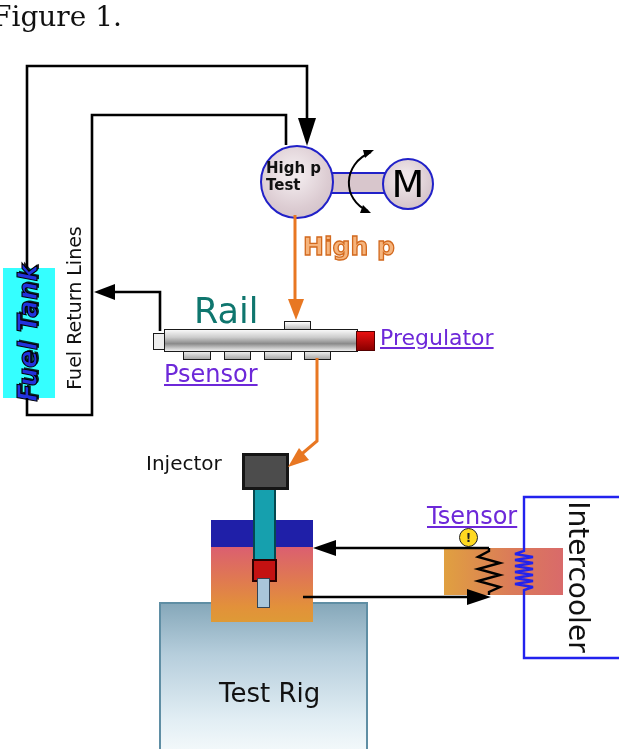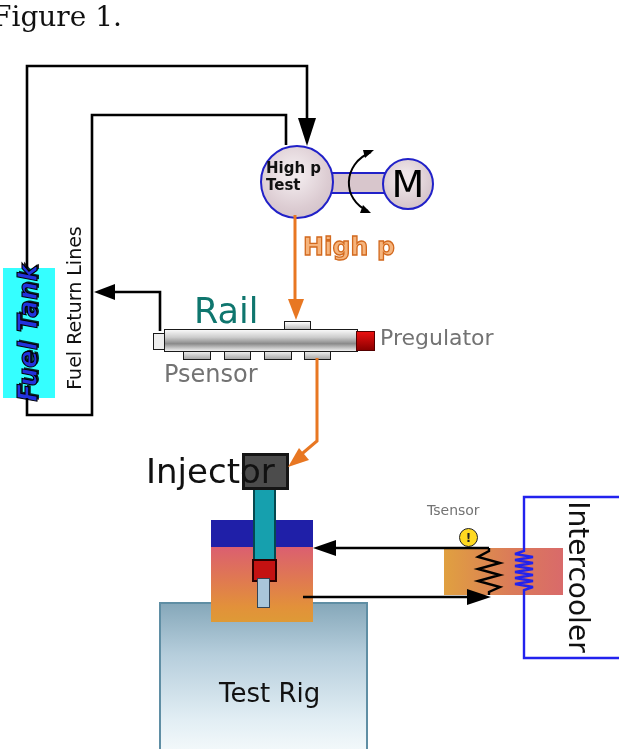--- a/index.html
+++ b/index.html
@@ -43,44 +43,44 @@
   .port{position:absolute;background:linear-gradient(180deg,#ffffff,#a8a8a8);
         border:1.5px solid #1a1a1a;z-index:2;}
   .port-top{left:284px;top:321px;width:25px;height:9px;}
   .port-ps{left:153px;top:333px;width:11px;height:15px;background:#eeeeee;}
   .pb1{left:183px;top:349px;width:26px;height:9px;}
   .pb2{left:224px;top:349px;width:25px;height:9px;}
   .pb3{left:264px;top:349px;width:26px;height:9px;}
   .pb4{left:304px;top:349px;width:25px;height:9px;}
   .pregulator{left:356px;top:331px;width:17px;height:18px;
         background:linear-gradient(180deg,#ea1010,#8a0000);border:1px solid #550000;z-index:3;}
-  .red-label{color:#737373;z-index:9;}
+  .red-label{color:#6d28d9;z-index:9;text-decoration:underline;}
   .psensor-label{left:164px;top:360px;font-size:24px;}
   .pregulator-label{left:380px;top:325px;font-size:22px;}
   
-  .injector-label{left:146px;top:451px;font-size:34px;color:#111;z-index:9;}
+  .injector-label{left:146px;top:451px;font-size:20px;color:#111;z-index:9;}
   .inj-box{left:242px;top:453px;width:41px;height:31px;background:#4c4c4c;
         border:3px solid #151515;z-index:5;}
   .inj-stem{left:253px;top:484px;width:19px;height:76px;background:#16a0ae;
         border:2px solid #05484f;z-index:4;}
   .band{left:211px;top:520px;width:102px;height:27px;background:#1f1fa8;z-index:3;}
   .chamber{left:211px;top:547px;width:102px;height:75px;
         background:linear-gradient(180deg,#db5f70 0%,#e07a50 45%,#e2913a 80%,#de9a36 100%);z-index:3;}
   .seal{left:252px;top:559px;width:21px;height:19px;background:#c41212;
         border:2px solid #2a0000;z-index:5;}
   .nozzle{left:257px;top:578px;width:11px;height:28px;background:#a9c6da;
         border:1.5px solid #334455;z-index:5;}
   .rig{left:159px;top:602px;width:205px;height:145px;
         background:linear-gradient(180deg,#86a8ba 0%,#b6cedc 35%,#e2eef4 80%,#f2f8fa 100%);
         border:2px solid #5f8ea4;z-index:1;}
   .rig-label{left:219px;top:678px;font-size:26px;color:#111;z-index:9;}
   
   .hx{left:444px;top:548px;width:119px;height:47px;
         background:linear-gradient(90deg,#e0a040 0%,#db7c58 55%,#d96a6a 100%);z-index:2;}
-  .tsensor-label{left:427px;top:502px;font-size:14px;}
+  .tsensor-label{left:427px;top:502px;font-size:24px;}
   .tsensor-icon{left:459px;top:528px;width:17px;height:17px;border-radius:50%;
         background:#ffd920;border:1.5px solid #222;z-index:9;
         display:flex;align-items:center;justify-content:center;
         font-size:12px;font-weight:bold;color:#222;line-height:1;}
   .intercooler-label{left:578px;top:577px;transform:translate(-50%,-50%) rotate(90deg);
         font-size:28px;color:#111;}
 </style>
 </head>
 <body>
 

